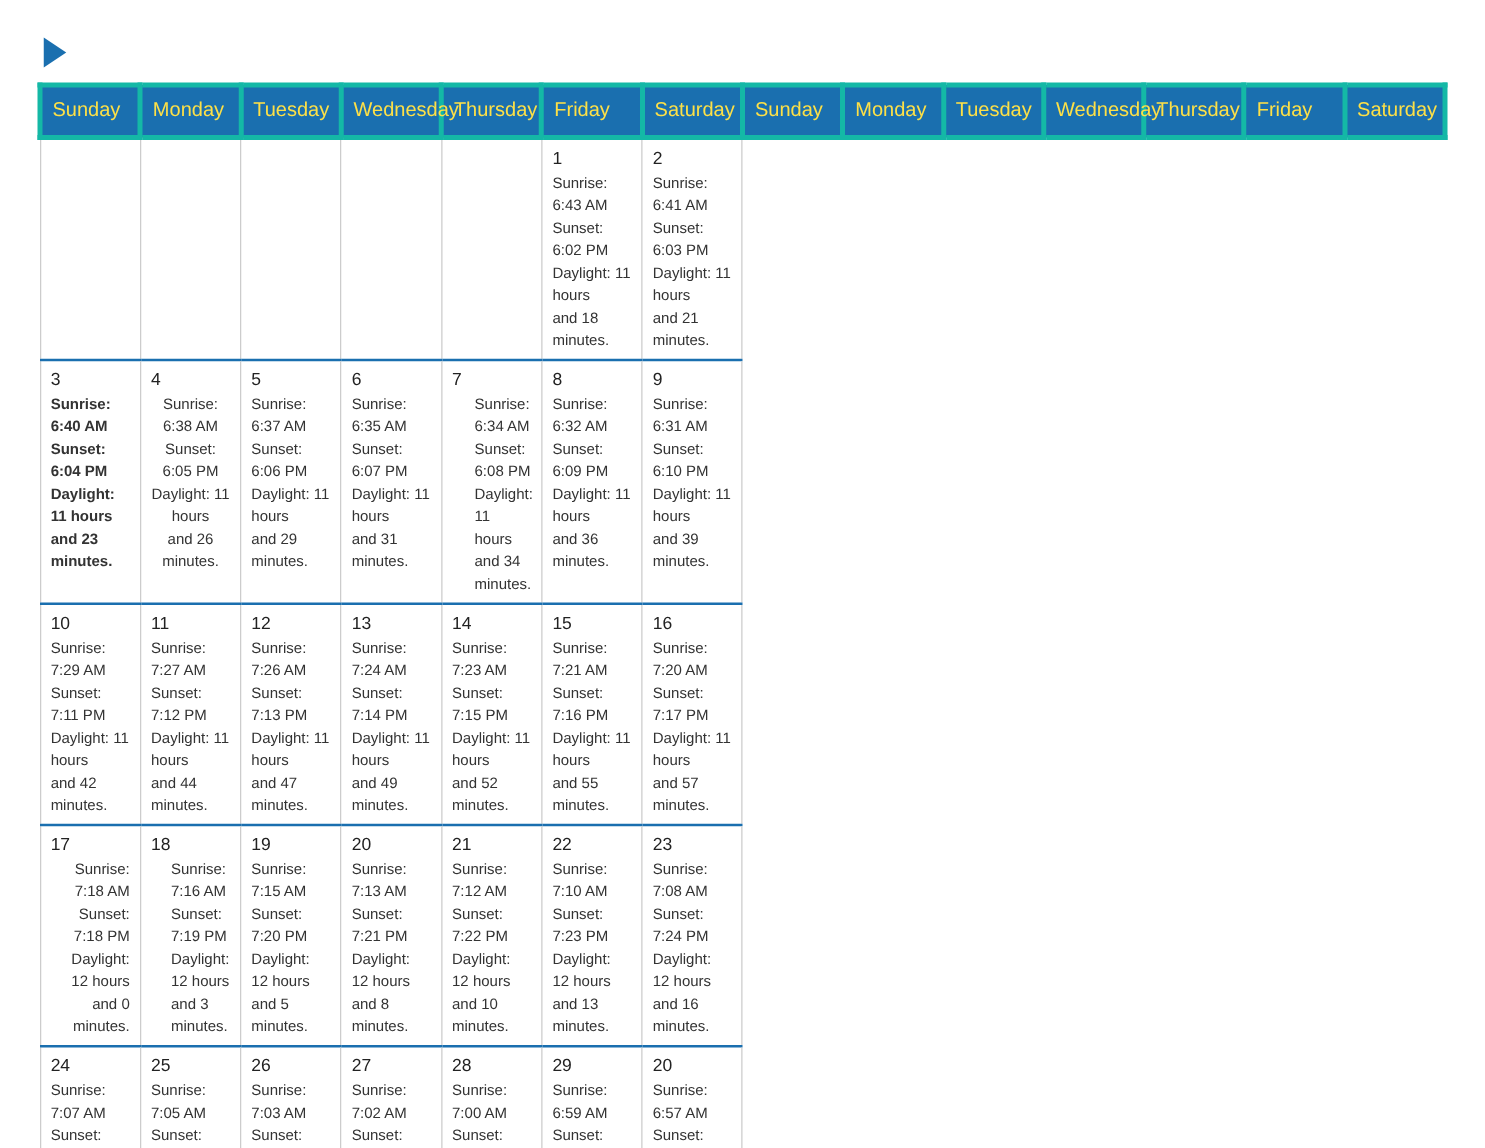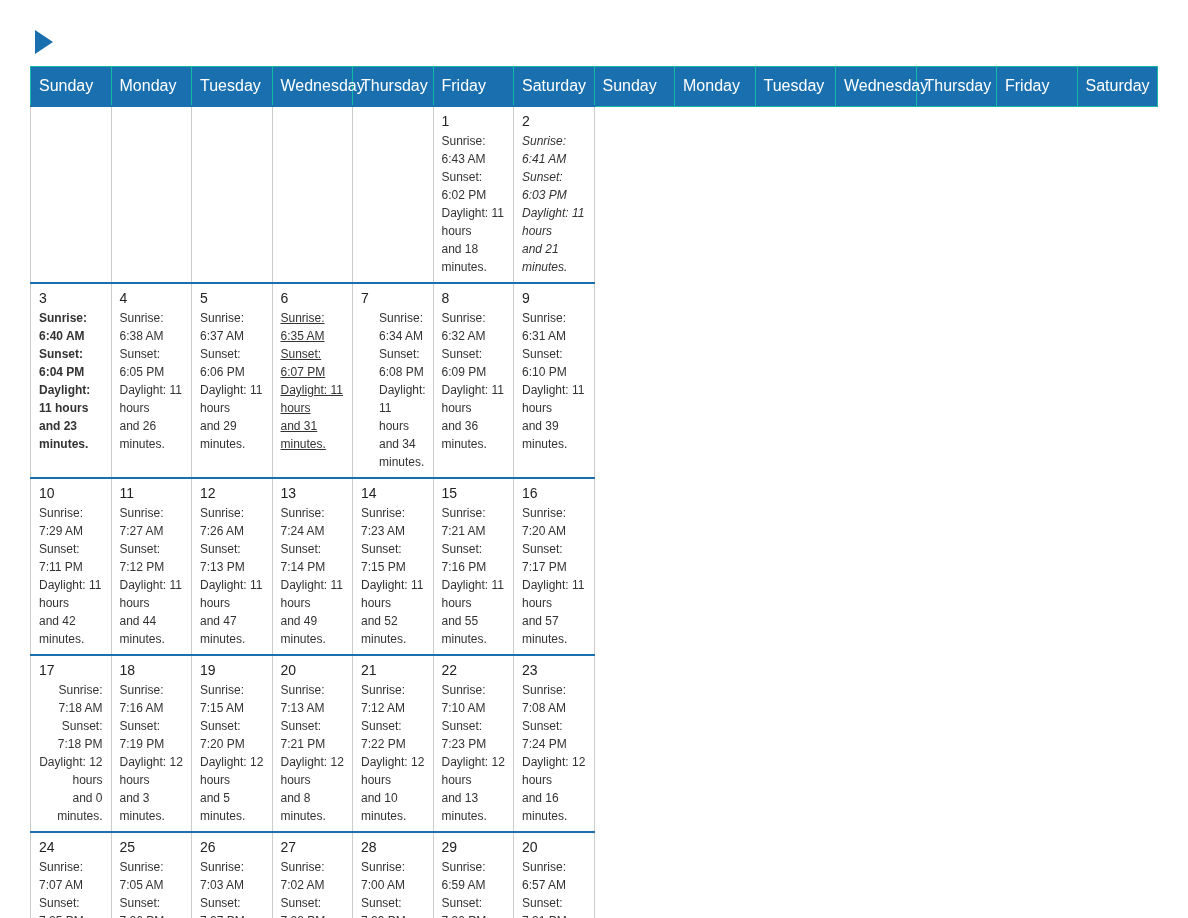--- a/index.html
+++ b/index.html
@@ -61,26 +61,26 @@
       color: #333;
       margin-top: 4px;
     }
     table {
       width: 100%;
       border-collapse: collapse;
       table-layout: fixed;
     }
     thead tr th {
       background-color: #1a6faf;
-      color: #ffffff;
+      color: #fde047;
       padding: 10px 8px;
       font-size: 16px;
       font-weight: normal;
       text-align: left;
-      border: 1px solid #14b8a6;
+      border: 4px solid #14b8a6;
     }
     tbody tr td {
       vertical-align: top;
       padding: 6px 8px;
       border: 1px solid #ccc;
       border-top: 2px solid #1a6faf;
       font-size: 12.5px;
       color: #333;
       min-height: 100px;
       height: 110px;
@@ -147,51 +147,51 @@
         <td></td>
         <td>
           <span class="day-number">1</span>
           <div class="day-info" style="white-space: pre-line;">Sunrise: 6:43 AM
 Sunset: 6:02 PM
 Daylight: 11 hours
 and 18 minutes.</div>
         </td>
         <td>
           <span class="day-number">2</span>
-          <div class="day-info" style="white-space: pre-line; font-style: italic;">Sunrise: 6:41 AM
+          <div class="day-info" style="white-space: pre-line;">Sunrise: 6:41 AM
 Sunset: 6:03 PM
 Daylight: 11 hours
 and 21 minutes.</div>
         </td>
       </tr>
       <tr>
         <td>
           <span class="day-number">3</span>
           <div class="day-info" style="white-space: pre-line; font-weight: bold;">Sunrise: 6:40 AM
 Sunset: 6:04 PM
 Daylight: 11 hours
 and 23 minutes.</div>
         </td>
         <td>
           <span class="day-number">4</span>
-          <div class="day-info" style="white-space: pre-line;">Sunrise: 6:38 AM
+          <div class="day-info" style="white-space: pre-line; text-align: center;">Sunrise: 6:38 AM
 Sunset: 6:05 PM
 Daylight: 11 hours
 and 26 minutes.</div>
         </td>
         <td>
           <span class="day-number">5</span>
           <div class="day-info" style="white-space: pre-line;">Sunrise: 6:37 AM
 Sunset: 6:06 PM
 Daylight: 11 hours
 and 29 minutes.</div>
         </td>
         <td>
           <span class="day-number">6</span>
-          <div class="day-info" style="white-space: pre-line; text-decoration: underline;">Sunrise: 6:35 AM
+          <div class="day-info" style="white-space: pre-line;">Sunrise: 6:35 AM
 Sunset: 6:07 PM
 Daylight: 11 hours
 and 31 minutes.</div>
         </td>
         <td>
           <span class="day-number">7</span>
           <div class="day-info" style="white-space: pre-line; margin-left: 18px;">Sunrise: 6:34 AM
 Sunset: 6:08 PM
 Daylight: 11 hours
 and 34 minutes.</div>
@@ -265,21 +265,21 @@
       <tr>
         <td>
           <span class="day-number">17</span>
           <div class="day-info" style="white-space: pre-line; text-align: right;">Sunrise: 7:18 AM
 Sunset: 7:18 PM
 Daylight: 12 hours
 and 0 minutes.</div>
         </td>
         <td>
           <span class="day-number">18</span>
-          <div class="day-info" style="white-space: pre-line;">Sunrise: 7:16 AM
+          <div class="day-info" style="white-space: pre-line; margin-left: 16px;">Sunrise: 7:16 AM
 Sunset: 7:19 PM
 Daylight: 12 hours
 and 3 minutes.</div>
         </td>
         <td>
           <span class="day-number">19</span>
           <div class="day-info" style="white-space: pre-line;">Sunrise: 7:15 AM
 Sunset: 7:20 PM
 Daylight: 12 hours
 and 5 minutes.</div>

